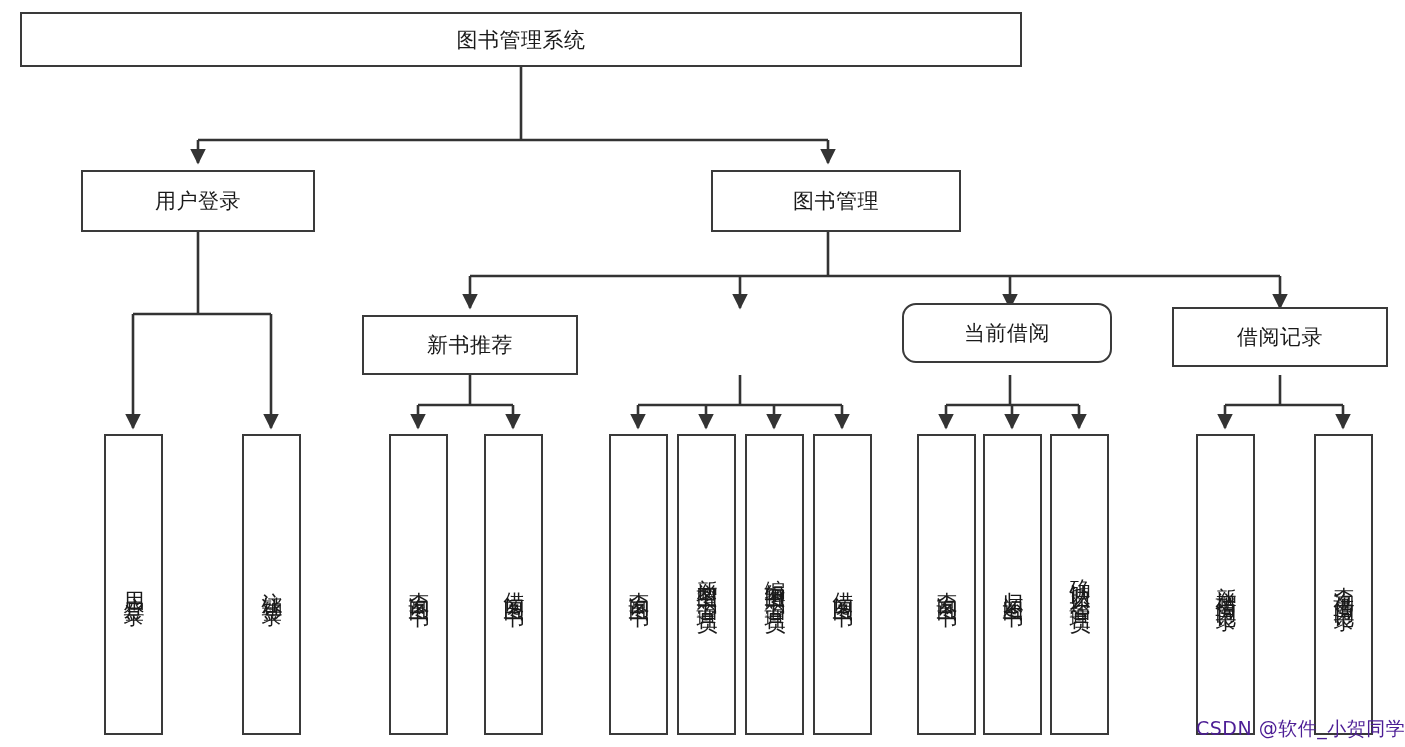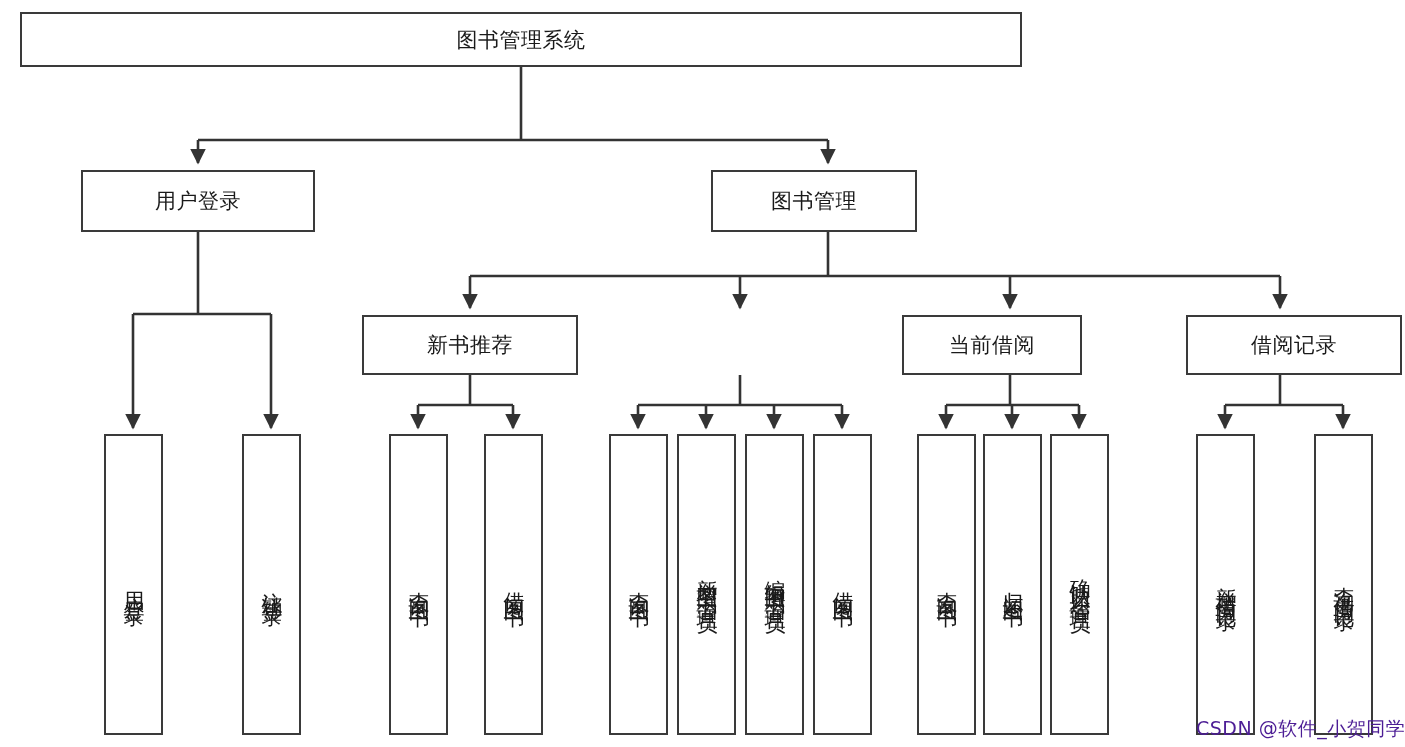--- a/index.html
+++ b/index.html
@@ -117,31 +117,31 @@
     </g>
   </svg>
 
   <div class="node h-node" style="left: 20px; top: 12px; width: 1002px; height: 55px;">
     <span class="h-label">图书管理系统</span>
   </div>
 
   <div class="node h-node" style="left: 81px; top: 170px; width: 234px; height: 62px;">
     <span class="h-label">用户登录</span>
   </div>
-  <div class="node h-node" style="left: 711px; top: 170px; width: 206px; height: 62px;">
+  <div class="node h-node" style="left: 711px; top: 170px; width: 250px; height: 62px;">
     <span class="h-label">图书管理</span>
   </div>
 
   <div class="node h-node" style="left: 362px; top: 315px; width: 216px; height: 60px;">
     <span class="h-label">新书推荐</span>
   </div>
-  <div class="node h-node" style="left: 902px; top: 315px; width: 180px; height: 60px;">
+  <div class="node h-node" style="left: 902px; top: 303px; width: 210px; height: 60px; border-radius: 14px;">
     <span class="h-label">当前借阅</span>
   </div>
-  <div class="node h-node" style="left: 1172px; top: 315px; width: 216px; height: 60px; margin-left: 14px;">
+  <div class="node h-node" style="left: 1172px; top: 307px; width: 216px; height: 60px;">
     <span class="h-label">借阅记录</span>
   </div>
 
   <div class="node v-node" style="left: 104px; top: 434px; width: 59px; height: 301px;">
     <span class="v-label">用户登录</span>
   </div>
   <div class="node v-node" style="left: 242px; top: 434px; width: 59px; height: 301px;">
     <span class="v-label">注销登录</span>
   </div>
   <div class="node v-node" style="left: 389px; top: 434px; width: 59px; height: 301px;">

